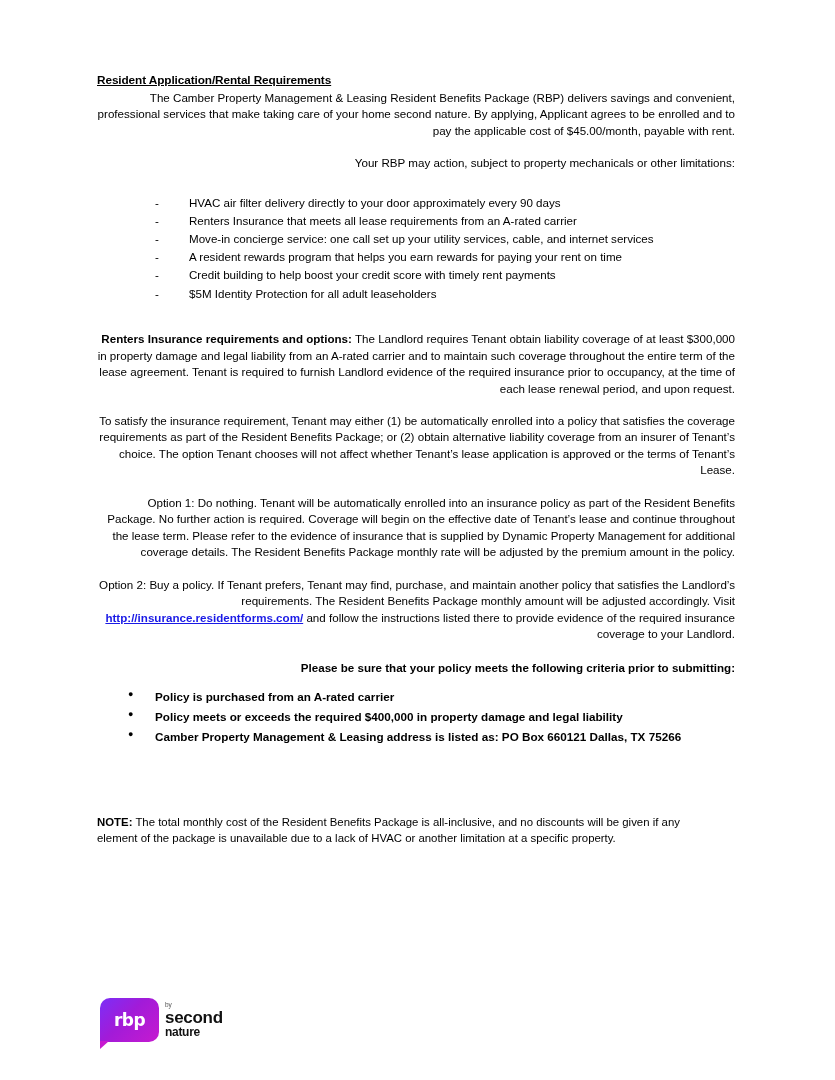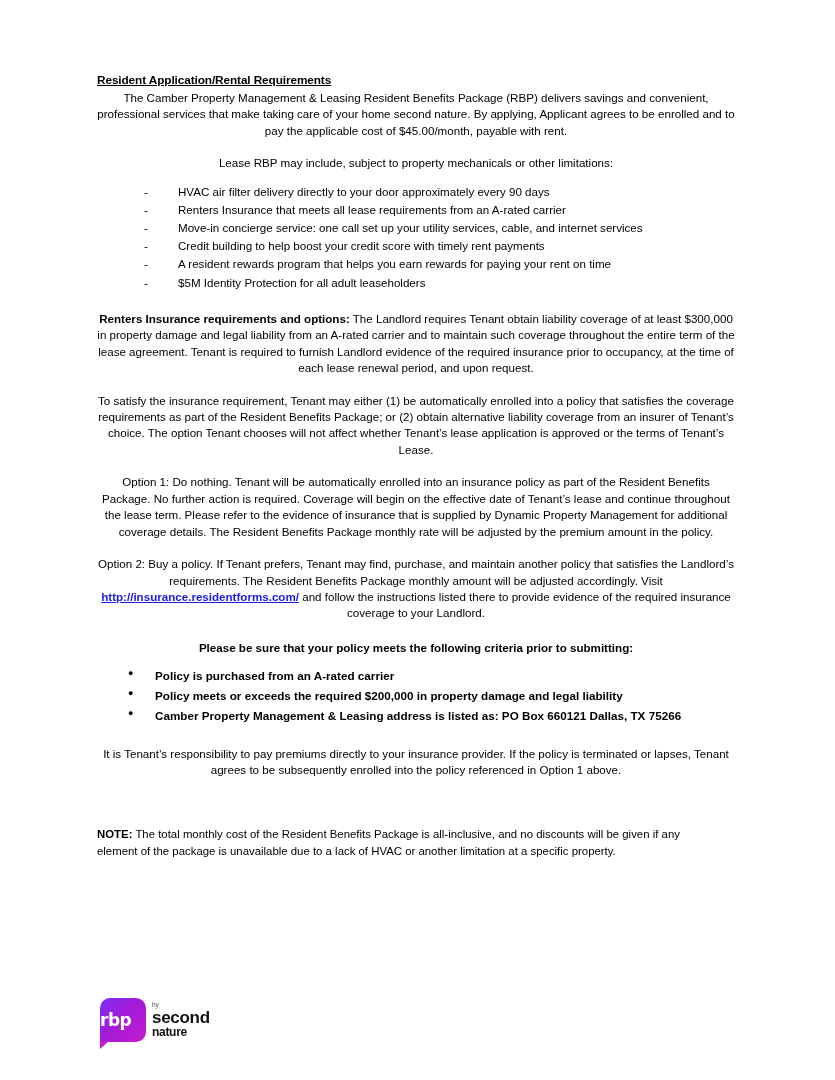--- a/index.html
+++ b/index.html
@@ -28,31 +28,31 @@
   }
   h1.section-title {
     font-size: 11.8px;
     font-weight: bold;
     text-decoration: underline;
     margin: 0 0 1px 0;
     letter-spacing: -0.1px;
   }
   p.para {
     margin: 0 0 0 0;
-    text-align: center;
+    text-align: right;
   }
   .gap-sm { height: 12px; }
   .gap-md { height: 16px; }
   .gap-lg { height: 18px; }
 
   .justify { text-align: justify; }
 
   ul.dash-list {
     list-style: none;
-    margin: 0;
+    margin: 11px;
     padding: 0 0 0 47px;
   }
   ul.dash-list li {
     position: relative;
     padding-left: 34px;
     margin-bottom: 1.5px;
     font-size: 11.6px;
     line-height: 1.44;
   }
   ul.dash-list li::before {
@@ -105,27 +105,28 @@
     height: 110px;
   }
   .rbp-logo {
     position: absolute;
     left: 100px;
     bottom: 38px;
     display: flex;
     align-items: center;
   }
   .rbp-mark {
-    width: 46px;
+    width: 59px;
     height: 44px;
     background: linear-gradient(135deg, #7b2ff7 0%, #a21bd8 45%, #c61ad0 100%);
     border-radius: 10px 10px 10px 0;
     position: relative;
     display: flex;
     align-items: center;
+    justify-content: center;
   }
   .rbp-mark span {
     color: #ffffff;
     font-size: 17px;
     font-weight: bold;
     letter-spacing: -0.5px;
     font-family: "DejaVu Sans", sans-serif;
   }
   .rbp-mark::after {
     content: "";
@@ -195,30 +196,30 @@
 <div class="page">
 
   <div class="doc-body">
 
     <h1 class="section-title">Resident Application/Rental Requirements</h1>
 
     <p class="para">The Camber Property Management &amp; Leasing Resident Benefits Package (RBP) delivers savings and convenient, professional services that make taking care of your home second nature. By applying, Applicant agrees to be enrolled and to pay the applicable cost of $45.00/month, payable with rent.</p>
 
     <div class="gap-md"></div>
 
-    <p class="para">Lease RBP may include, subject to property mechanicals or other limitations:</p>
+    <p class="para">Your RBP may action, subject to property mechanicals or other limitations:</p>
 
     <div class="gap-sm"></div>
 
     <ul class="dash-list">
       <li>HVAC air filter delivery directly to your door approximately every 90 days</li>
       <li>Renters Insurance that meets all lease requirements from an A-rated carrier</li>
       <li>Move-in concierge service: one call set up your utility services, cable, and internet services</li>
+      <li>A resident rewards program that helps you earn rewards for paying your rent on time</li>
       <li>Credit building to help boost your credit score with timely rent payments</li>
-      <li>A resident rewards program that helps you earn rewards for paying your rent on time</li>
       <li>$5M Identity Protection for all adult leaseholders</li>
     </ul>
 
     <div class="gap-lg"></div>
 
     <p class="para justify"><span class="bold">Renters Insurance requirements and options:</span><span> The Landlord requires Tenant obtain liability coverage of at least $300,000 in property damage and legal liability from an A-rated carrier and to maintain such coverage throughout the entire term of the lease agreement. Tenant is required to furnish Landlord evidence of the required insurance prior to occupancy, at the time of each lease renewal period, and upon request.</span></p>
 
     <div class="gap-md"></div>
 
     <p class="para justify">To satisfy the insurance requirement, Tenant may either (1) be automatically enrolled into a policy that satisfies the coverage requirements as part of the Resident Benefits Package; or (2) obtain alternative liability coverage from an insurer of Tenant’s choice. The option Tenant chooses will not affect whether Tenant’s lease application is approved or the terms of Tenant’s Lease.</p>
@@ -232,27 +233,26 @@
     <p class="para justify"><span>Option 2: Buy a policy. If Tenant prefers, Tenant may find, purchase, and maintain another policy that satisfies the Landlord’s requirements. The Resident Benefits Package monthly amount will be adjusted accordingly.  Visit </span><a class="doclink" href="#">http://insurance.residentforms.com/</a><span> and follow the instructions listed there to provide evidence of the required insurance coverage to your Landlord.</span></p>
 
     <div class="gap-lg"></div>
 
     <p class="para bold">Please be sure that your policy meets the following criteria prior to submitting:</p>
 
     <div class="gap-sm"></div>
 
     <ul class="bullet-list">
       <li>Policy is purchased from an A-rated carrier</li>
-      <li>Policy meets or exceeds the required $200,000 in property damage and legal liability</li>
+      <li>Policy meets or exceeds the required $400,000 in property damage and legal liability</li>
       <li>Camber Property Management &amp; Leasing address is listed as: PO Box 660121 Dallas, TX 75266</li>
     </ul>
 
     <div class="gap-lg"></div>
 
-    <p class="para">It is Tenant’s responsibility to pay premiums directly to your insurance provider. If the policy is terminated or lapses, Tenant agrees to be subsequently enrolled into the policy referenced in Option 1 above.</p>
 
     <div class="gap-lg"></div>
     <div class="gap-lg"></div>
 
     <p class="note-block"><span class="note-label">NOTE:</span><span> The total monthly cost of the Resident Benefits Package is all-inclusive, and no discounts will be given if any element of the package is unavailable due to a lack of HVAC or another limitation at a specific property.</span></p>
 
   </div>
 
   <div class="footer">
 

